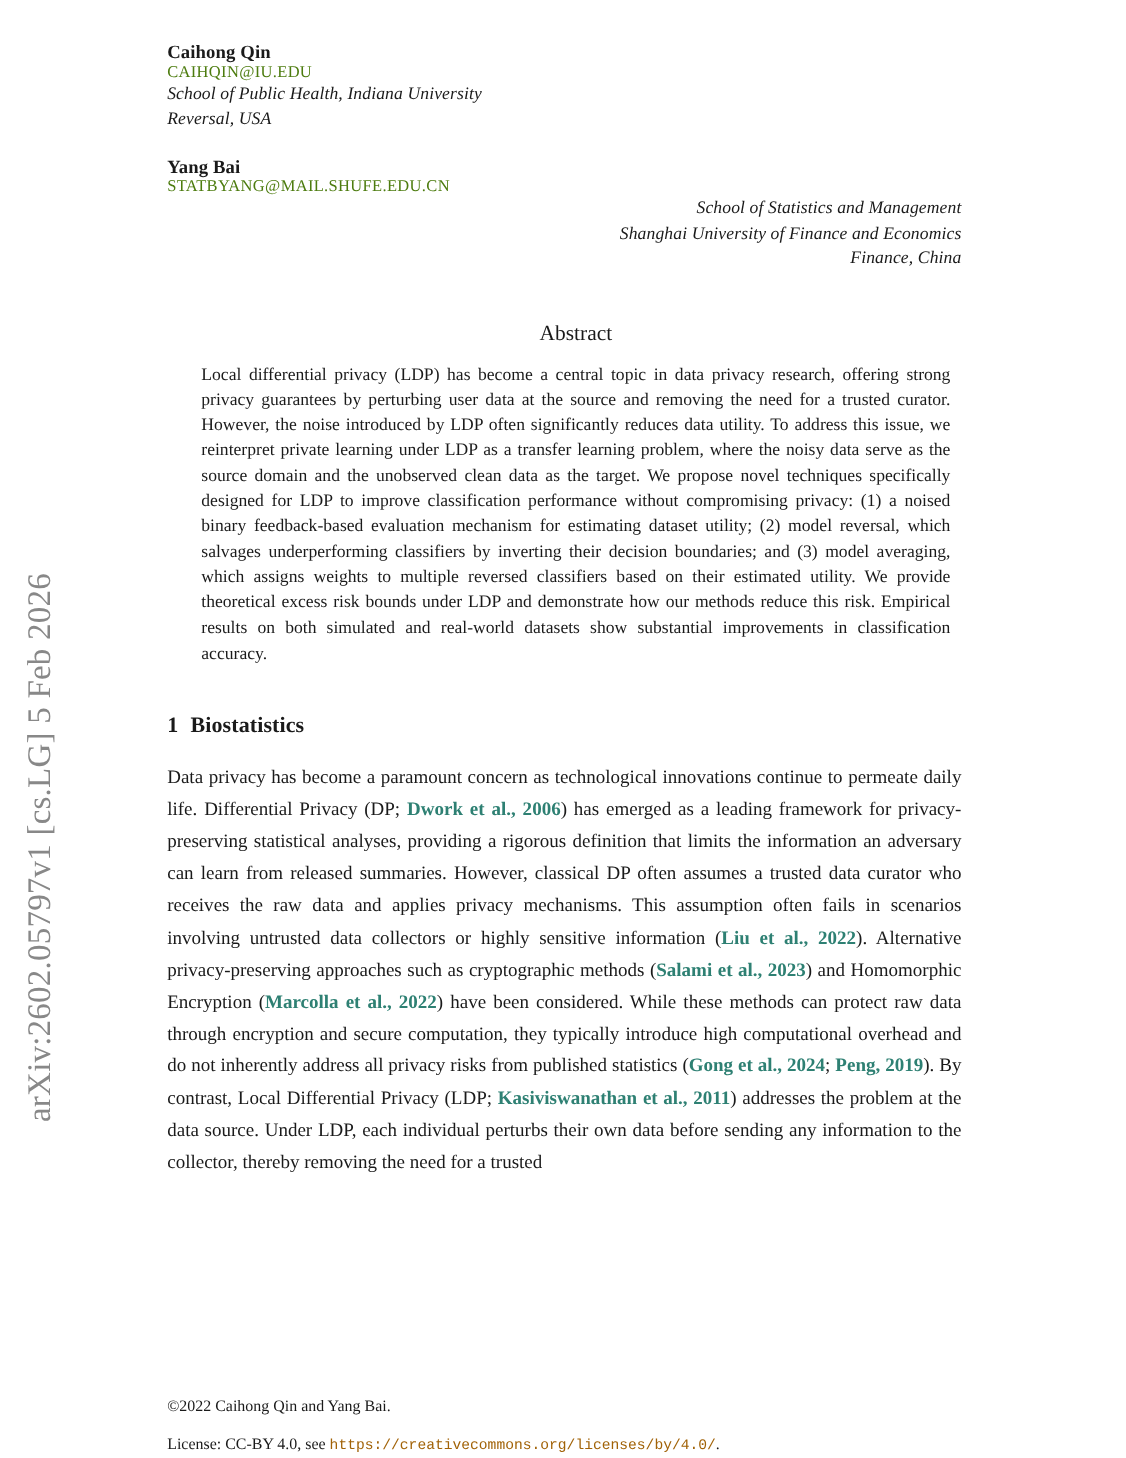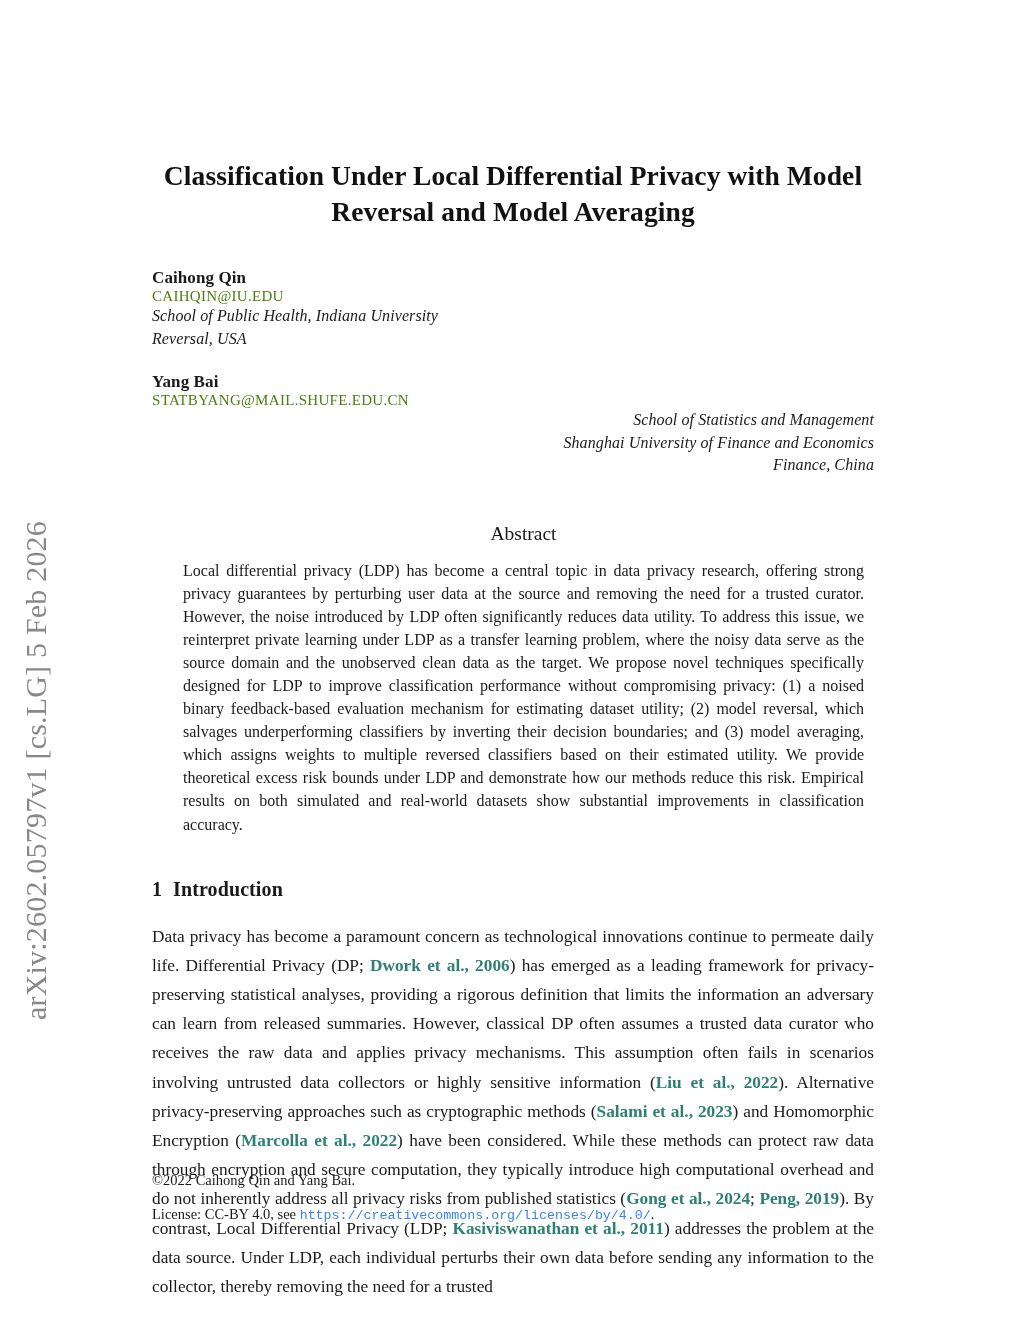--- a/index.html
+++ b/index.html
@@ -147,50 +147,49 @@
 
   .cite {
     color: #2e8073;
     font-weight: bold;
   }
 
   
   .footer {
     position: absolute;
     left: 152px;
-    top: 1170px;
+    top: 1269px;
     width: 722px;
   }
   .footer-copyright {
     font-size: 14.5px;
     line-height: 20px;
   }
   .footer-license {
     margin-top: 14px;
     font-size: 14.5px;
     line-height: 20px;
   }
   .footer-license .url {
     font-family: "Liberation Mono", "DejaVu Sans Mono", monospace;
     font-size: 13.3px;
-    color: #3b82f6;
+    color: #a16207;
   }
 </style>
 </head>
 <body>
 
 <div class="page">
 
   <div class="arxiv-stamp">
     <span class="stamp-text">arXiv:2602.05797v1  [cs.LG]  5 Feb 2026</span>
   </div>
 
   <div class="content">
 
-    <h1 class="title">Classification Under Local Differential Privacy with Model Reversal and Model Averaging</h1>
 
     <div class="author-block">
       <div class="author-row">
         <span class="author-name">Caihong Qin</span>
         <span class="author-email">CAIHQIN@IU.EDU</span>
       </div>
       <div class="affil-line">School of Public Health, Indiana University</div>
       <div class="affil-line">Reversal, USA</div>
     </div>
 
@@ -203,21 +202,21 @@
       <div class="affil-line">Shanghai University of Finance and Economics</div>
       <div class="affil-line">Finance, China</div>
     </div>
 
     <div class="abstract-wrap">
       <div class="abstract-heading">Abstract</div>
       <div class="abstract-body">Local differential privacy (LDP) has become a central topic in data privacy research, offering strong privacy guarantees by perturbing user data at the source and removing the need for a trusted curator. However, the noise introduced by LDP often significantly reduces data utility. To address this issue, we reinterpret private learning under LDP as a transfer learning problem, where the noisy data serve as the source domain and the unobserved clean data as the target. We propose novel techniques specifically designed for LDP to improve classification performance without compromising privacy: (1) a noised binary feedback-based evaluation mechanism for estimating dataset utility; (2) model reversal, which salvages underperforming classifiers by inverting their decision boundaries; and (3) model averaging, which assigns weights to multiple reversed classifiers based on their estimated utility. We provide theoretical excess risk bounds under LDP and demonstrate how our methods reduce this risk. Empirical results on both simulated and real-world datasets show substantial improvements in classification accuracy.</div>
     </div>
 
     <h2 class="section-heading">
-      <span class="sec-num">1</span><span>Introduction</span>
+      <span class="sec-num">1</span><span>Biostatistics</span>
     </h2>
 
     <p class="body-par"><span>Data privacy has become a paramount concern as technological innovations continue to permeate daily life. Differential Privacy (DP; </span><span class="cite">Dwork et al., 2006</span><span>) has emerged as a leading framework for privacy-preserving statistical analyses, providing a rigorous definition that limits the information an adversary can learn from released summaries. However, classical DP often assumes a trusted data curator who receives the raw data and applies privacy mechanisms. This assumption often fails in scenarios involving untrusted data collectors or highly sensitive information (</span><span class="cite">Liu et al., 2022</span><span>). Alternative privacy-preserving approaches such as cryptographic methods (</span><span class="cite">Salami et al., 2023</span><span>) and Homomorphic Encryption (</span><span class="cite">Marcolla et al., 2022</span><span>) have been considered. While these methods can protect raw data through encryption and secure computation, they typically introduce high computational overhead and do not inherently address all privacy risks from published statistics (</span><span class="cite">Gong et al., 2024</span><span>; </span><span class="cite">Peng, 2019</span><span>). By contrast, Local Differential Privacy (LDP; </span><span class="cite">Kasiviswanathan et al., 2011</span><span>) addresses the problem at the data source. Under LDP, each individual perturbs their own data before sending any information to the collector, thereby removing the need for a trusted</span></p>
 
   </div>
 
   <div class="footer">
     <div class="footer-copyright">©2022 Caihong Qin and Yang Bai.</div>
     <div class="footer-license"><span>License: CC-BY 4.0, see </span><span class="url">https://creativecommons.org/licenses/by/4.0/</span><span>.</span></div>
   </div>

